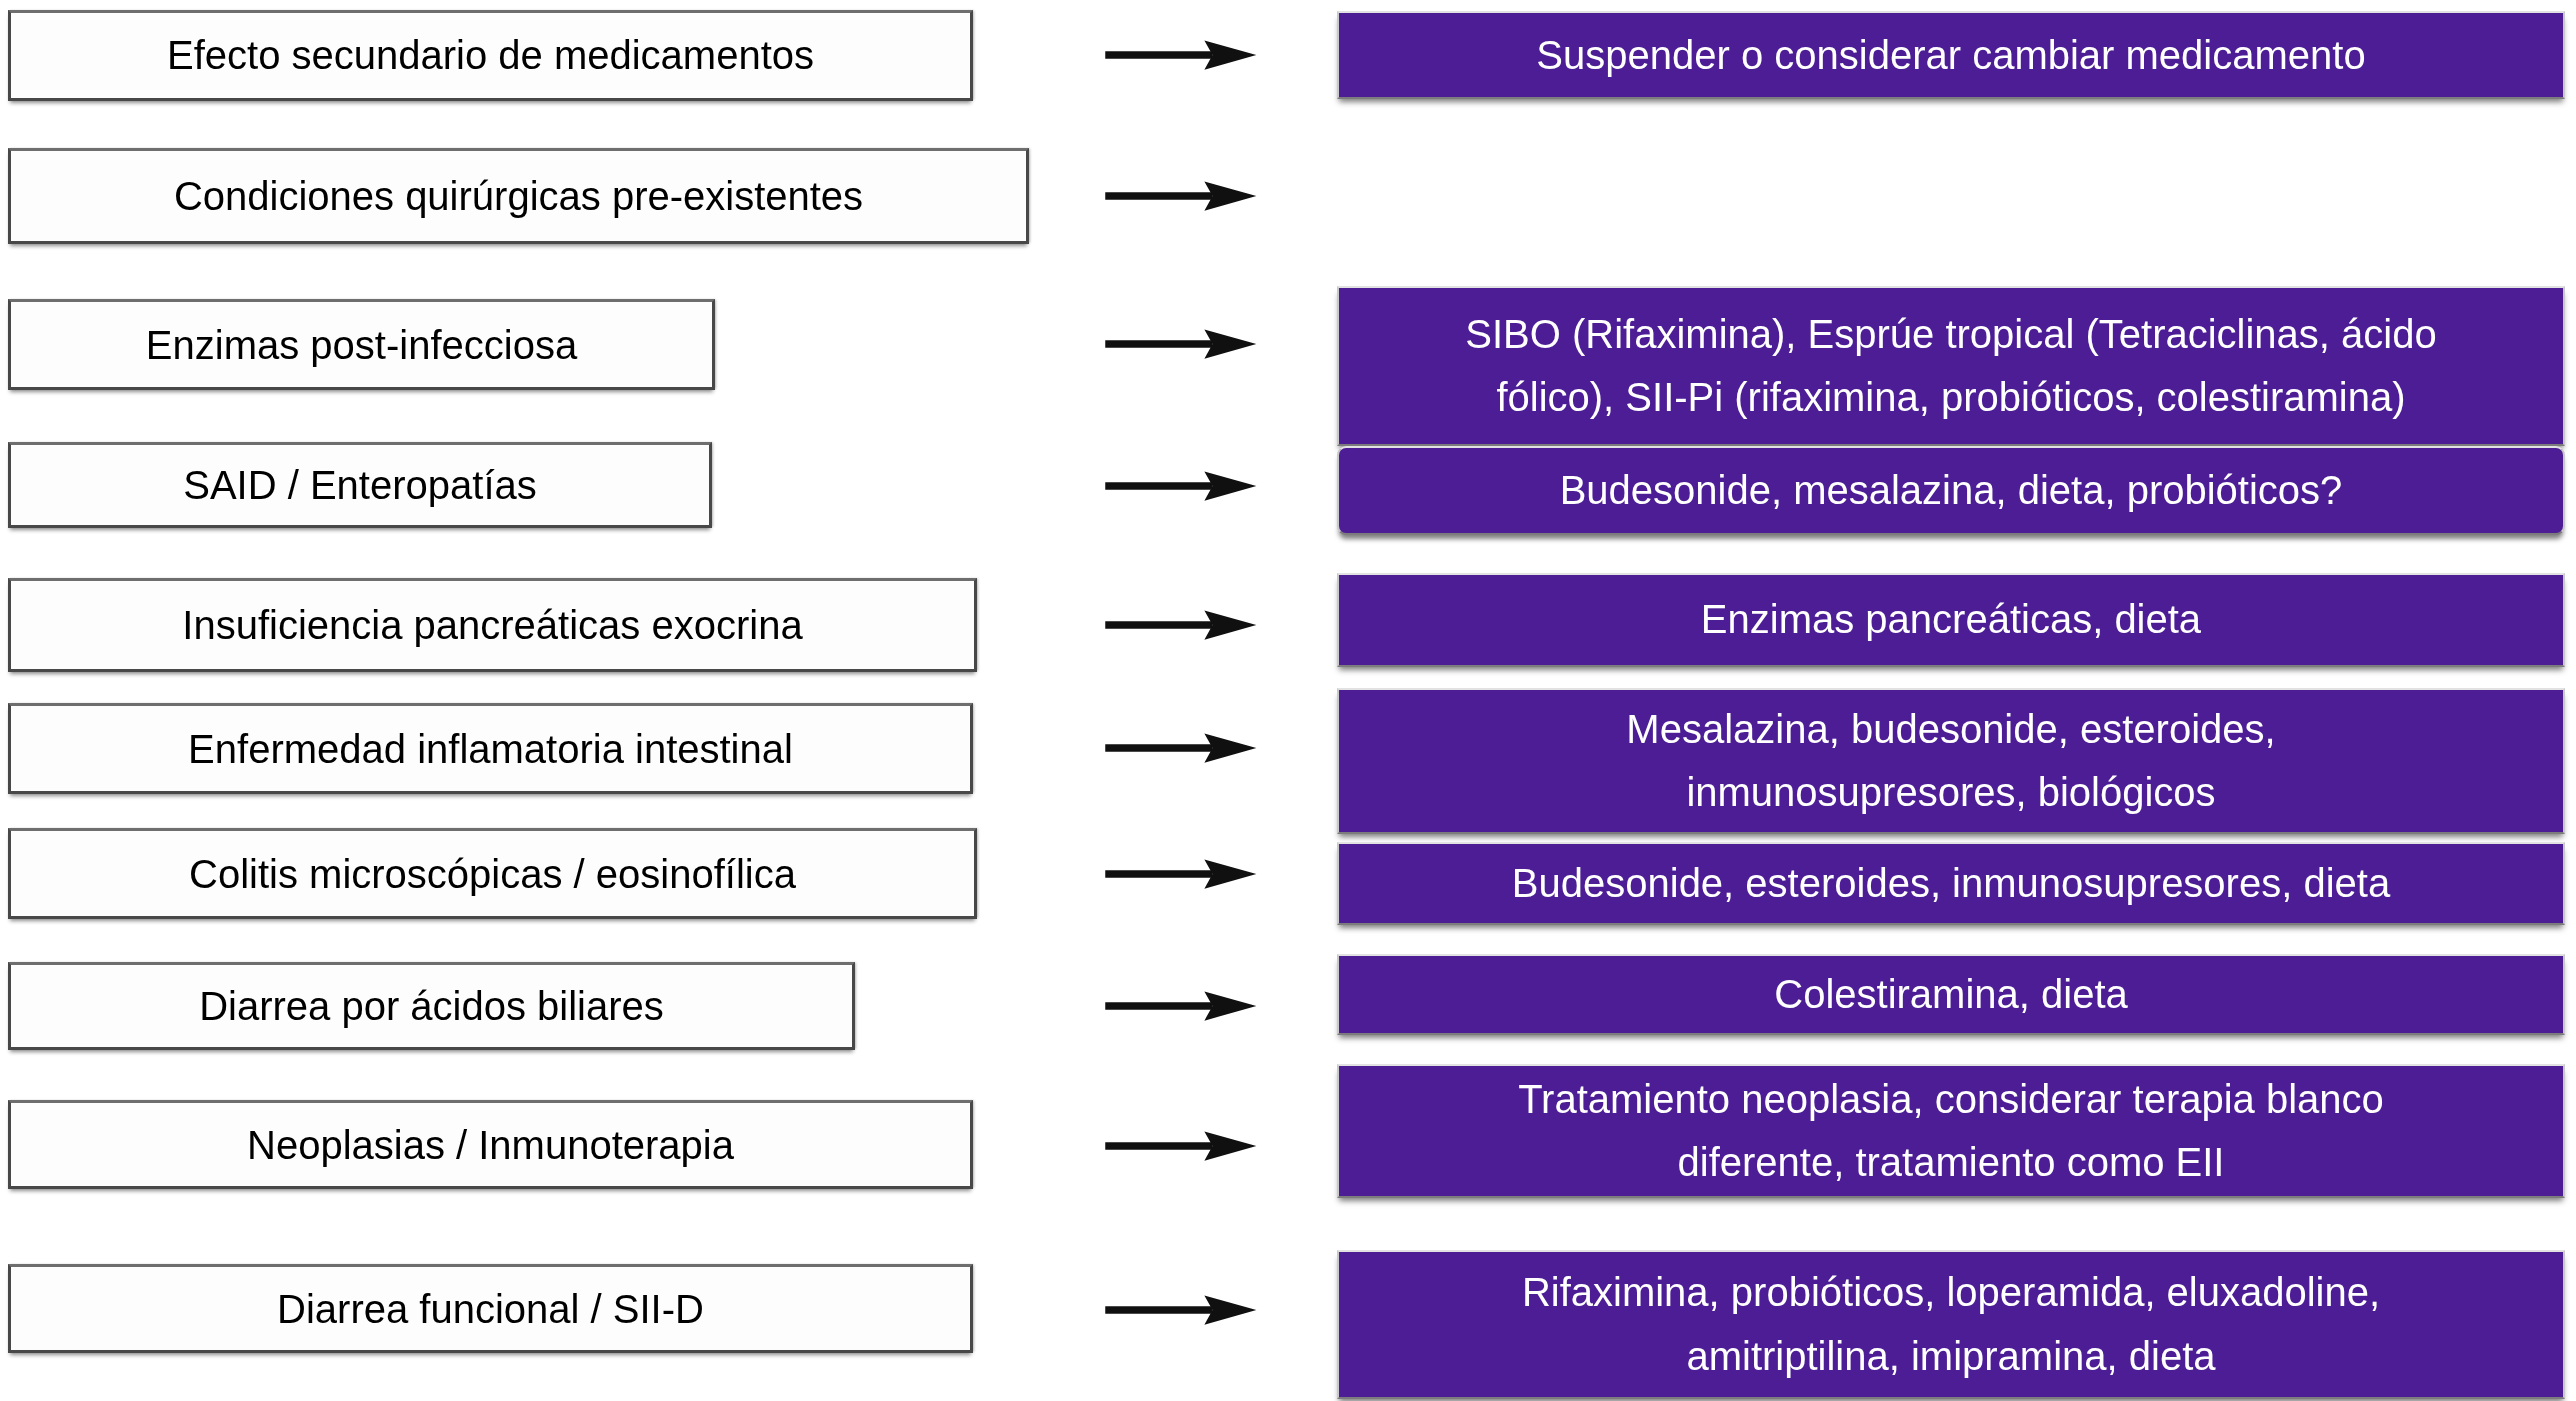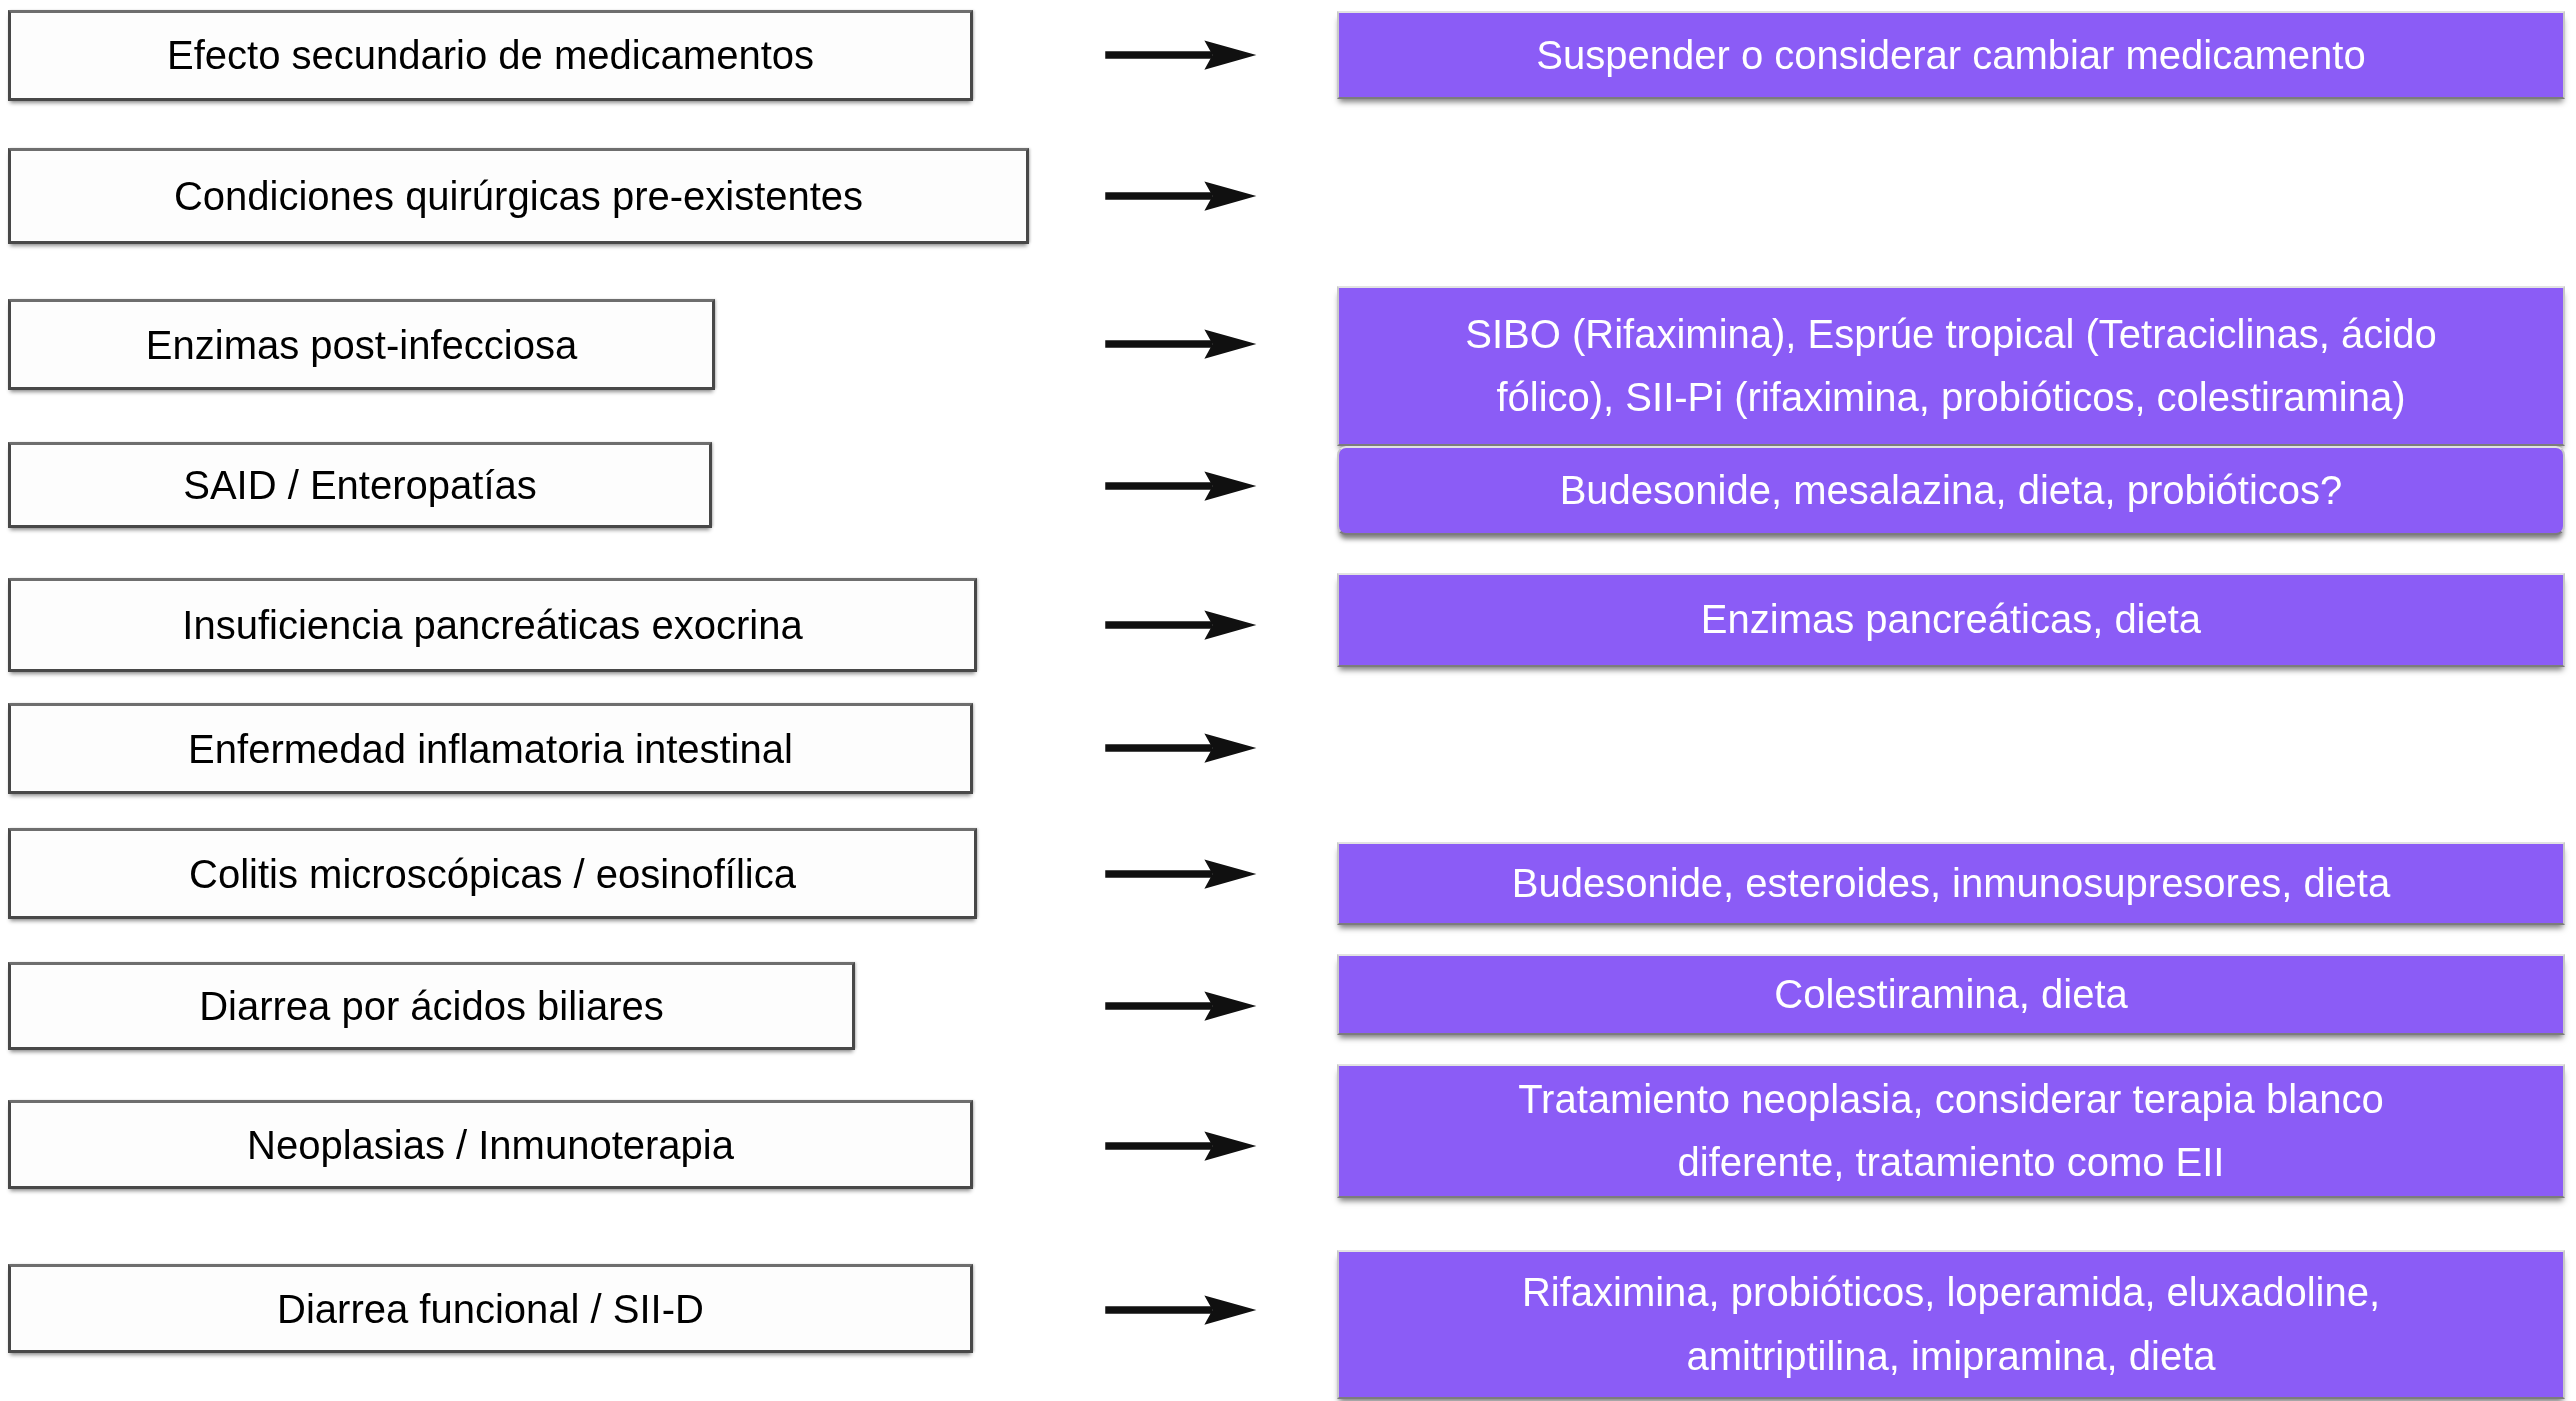--- a/index.html
+++ b/index.html
@@ -31,21 +31,21 @@
     color: #000000;
     font-size: 40px;
     line-height: 1.25;
     padding: 0 16px;
   }
   .rbox {
     position: absolute;
     left: 1337px;
     width: 1228px;
     box-sizing: border-box;
-    background: #8b5cf6;
+    background: #4c1d95;
     border: 2.4px solid #c9c9c9;
     border-top-color: #e2e2e2;
     border-bottom-color: #7c7c7c;
     box-shadow: 0 5.7px 5.7px -2.4px rgba(0,0,0,0.5);
     display: flex;
     align-items: center;
     justify-content: center;
     text-align: center;
     color: #ffffff;
     font-size: 40px;
@@ -120,20 +120,24 @@
     <span>Enzimas pancreáticas, dieta</span>
   </div>
 
   <div class="lbox" style="top:703px; width:965px; height:91px;">
     <span>Enfermedad inflamatoria intestinal</span>
   </div>
   <svg class="arrow" style="top:730px;" viewBox="0 0 192 44">
     <line x1="4" y1="22" x2="136" y2="22" stroke="#101010" stroke-width="9"></line>
     <polygon points="126,4 190,22 126,40 136,22" fill="#101010"></polygon>
   </svg>
+  <div class="rbox" style="top:688px; height:146px;">
+    <span>Mesalazina, budesonide, esteroides,
+inmunosupresores, biológicos</span>
+  </div>
 
   <div class="lbox" style="top:828px; width:969px; height:91px;">
     <span>Colitis microscópicas / eosinofílica</span>
   </div>
   <svg class="arrow" style="top:856px;" viewBox="0 0 192 44">
     <line x1="4" y1="22" x2="136" y2="22" stroke="#101010" stroke-width="9"></line>
     <polygon points="126,4 190,22 126,40 136,22" fill="#101010"></polygon>
   </svg>
   <div class="rbox" style="top:842px; height:83px;">
     <span>Budesonide, esteroides, inmunosupresores, dieta</span>

